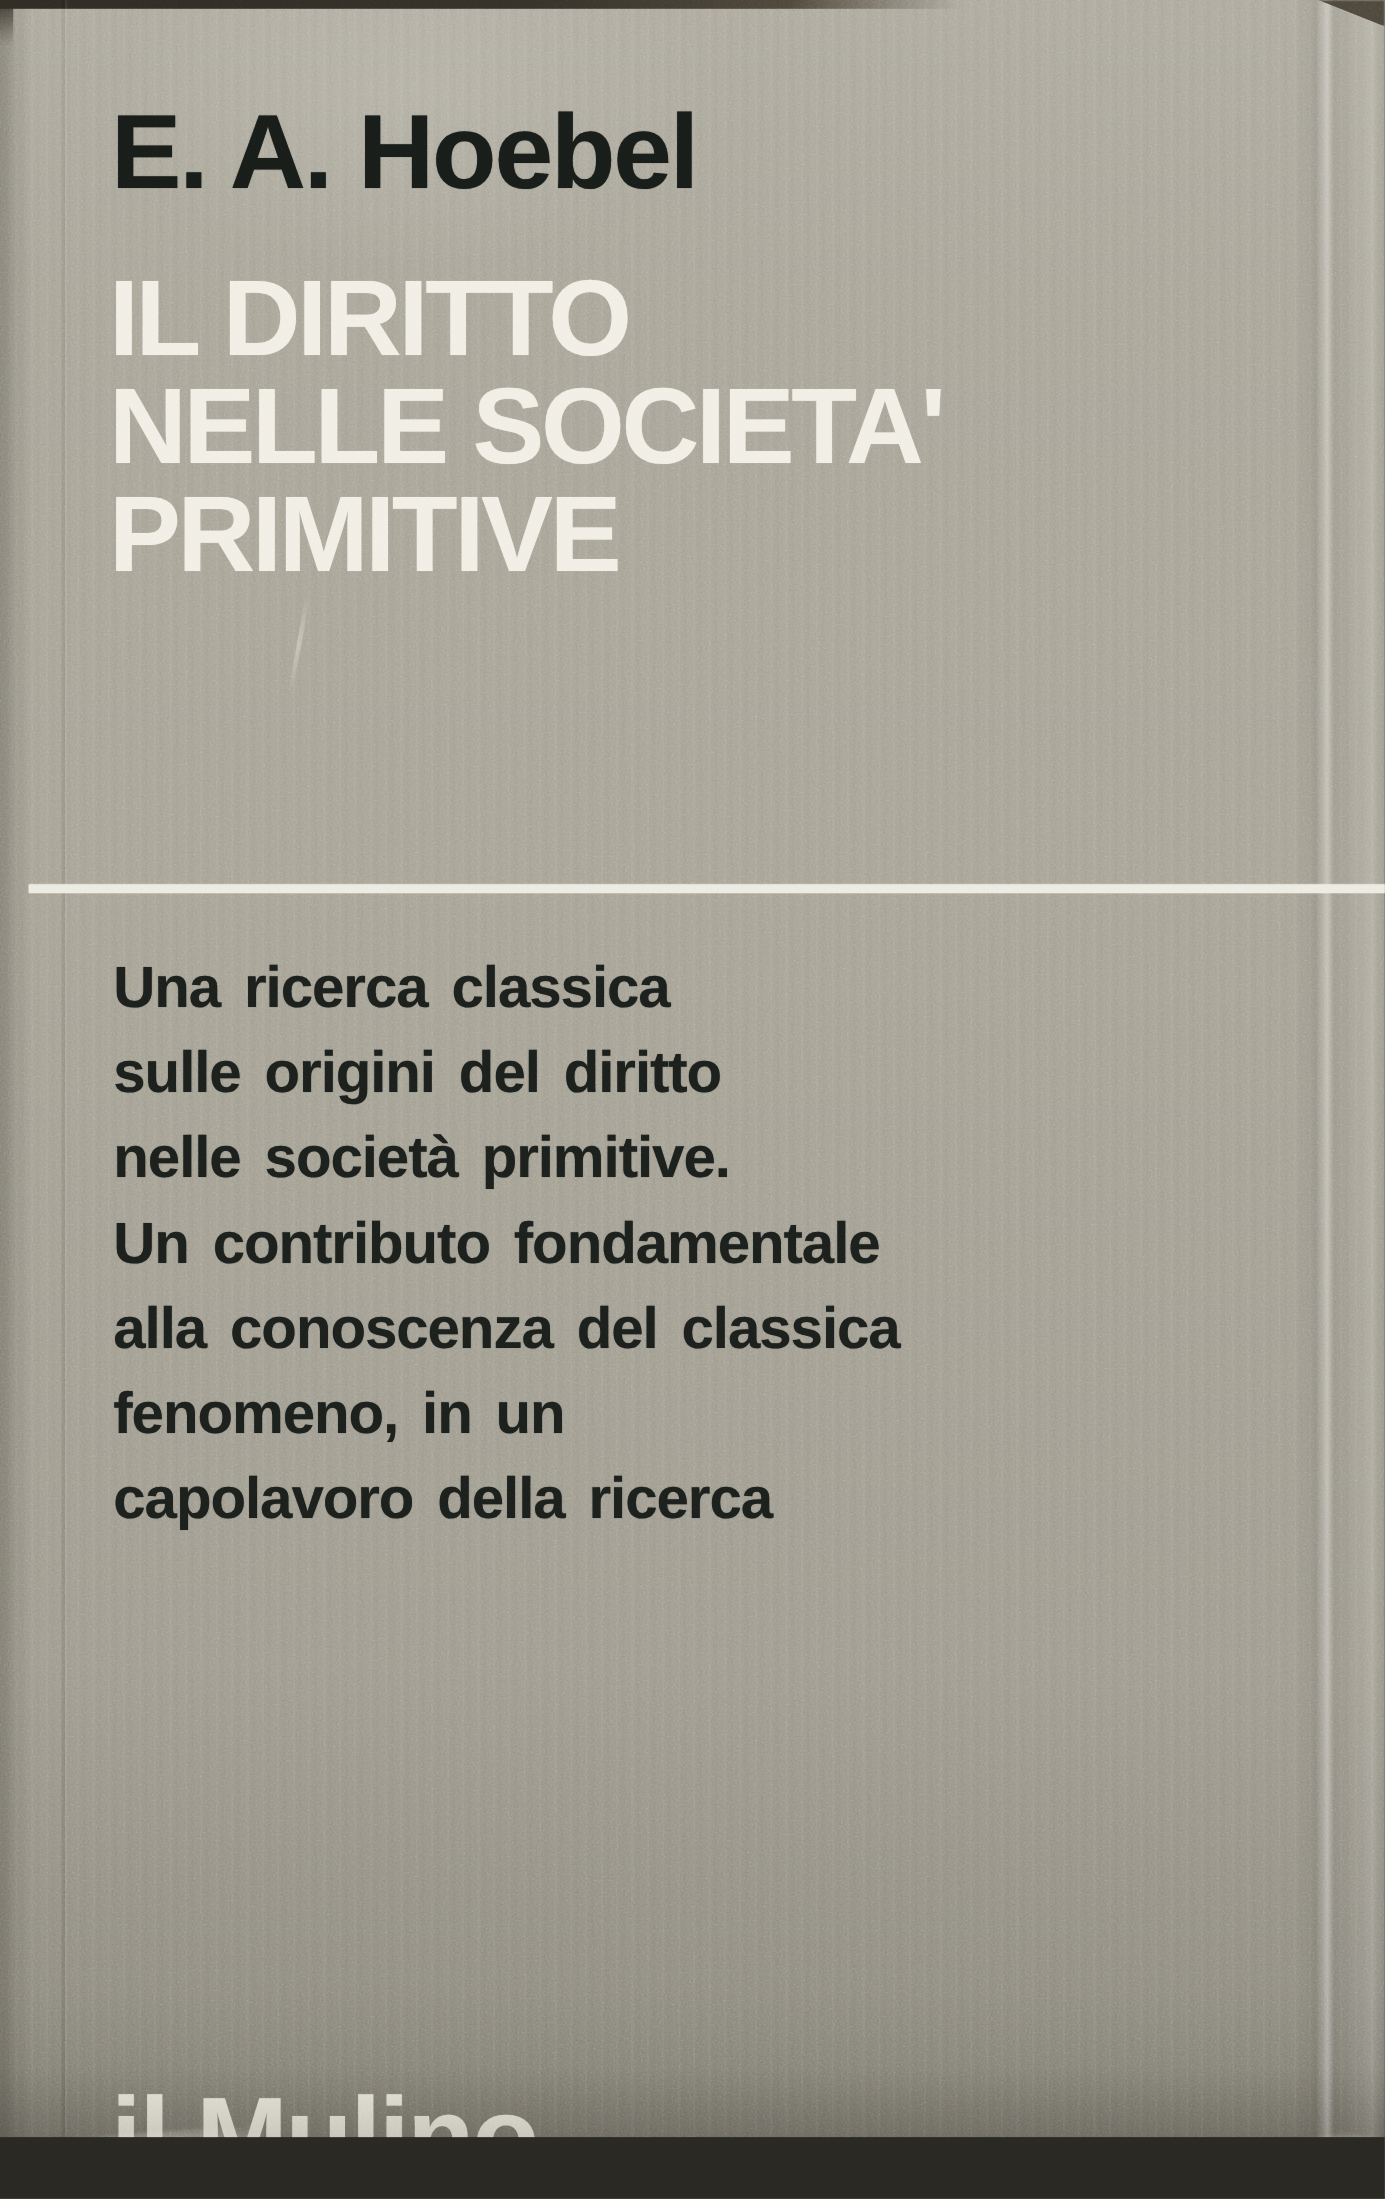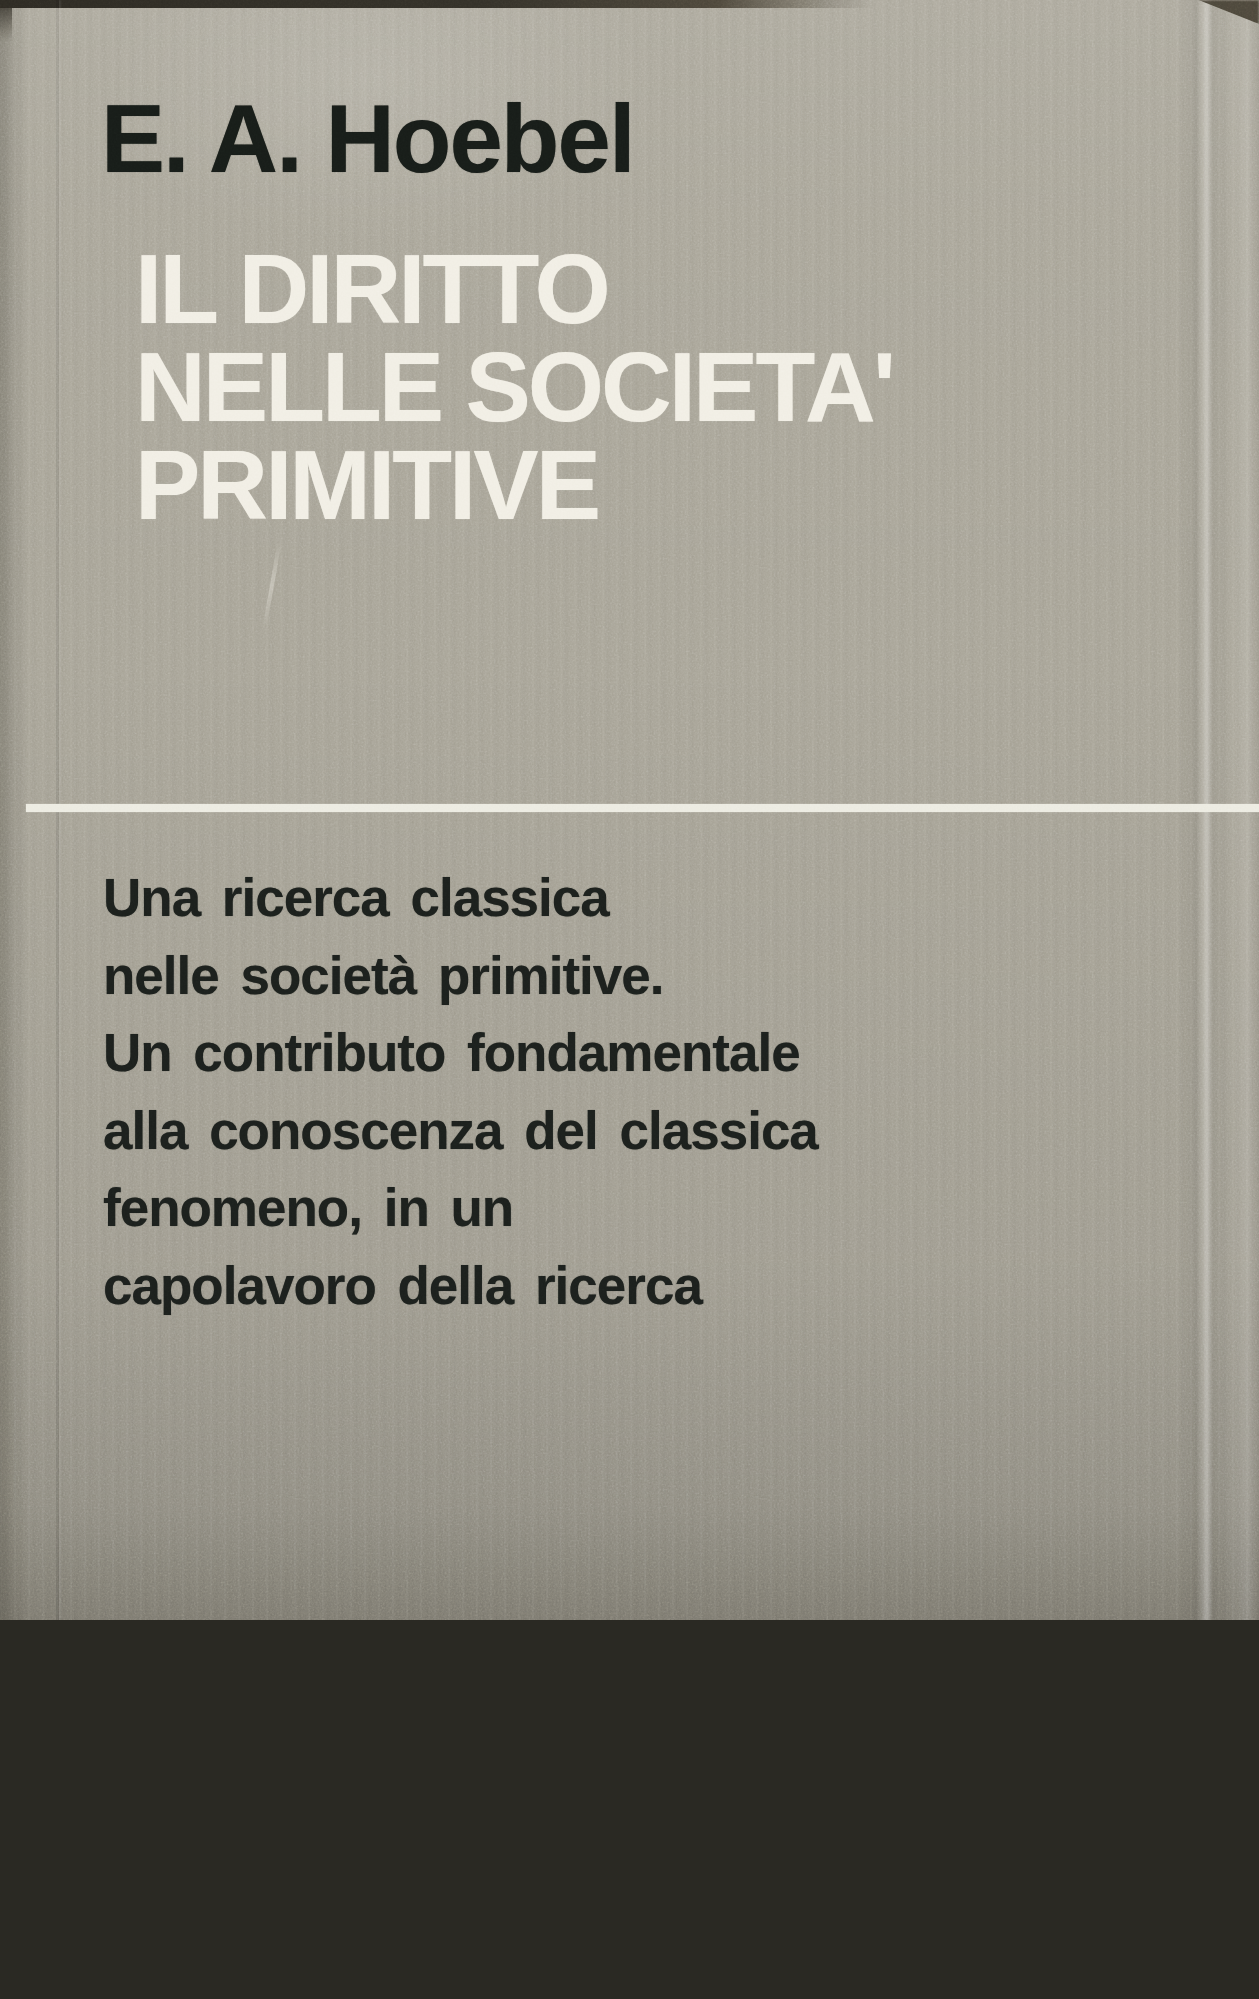--- a/index.html
+++ b/index.html
@@ -3,21 +3,21 @@
 <meta charset="utf-8">
 <style>
   html, body {
     margin: 0;
     padding: 0;
     background: #2a2923;
   }
   .cover {
     position: relative;
     width: 1259px;
-    height: 1620px;
+    height: 1943px;
     overflow: hidden;
     font-family: "Liberation Sans", "DejaVu Sans", sans-serif;
     background:
       
       linear-gradient(90deg, rgba(52,50,42,0.30) 0px, rgba(52,50,42,0.12) 14px, rgba(52,50,42,0.0) 30px),
       
       linear-gradient(90deg,
         rgba(0,0,0,0) 1178px, rgba(0,0,0,0.07) 1196px,
         rgba(255,255,255,0.10) 1202px, rgba(255,255,255,0.30) 1207px,
         rgba(0,0,0,0.05) 1213px, rgba(255,255,255,0.05) 1236px,
@@ -84,21 +84,20 @@
   .title {
     position: absolute;
     left: 99px; top: 240px;
     font-size: 98px;
     line-height: 98px;
     font-weight: bold;
     letter-spacing: -3px;
     color: var(--title-text, #f1eee4);
     text-shadow: 0 0 1px rgba(250,248,240,0.55);
     white-space: nowrap;
-    margin-left: 36px;
   }
   .rule {
     position: absolute;
     left: 26px; top: 804px;
     width: 1233px; height: 8px;
     background: var(--divider, #ecebe1);
     box-shadow: 0 0 1px rgba(250,249,242,0.6);
   }
   .blurb {
     position: absolute;
@@ -210,20 +209,21 @@
   <div class="title">
     <div class="title-line">IL DIRITTO</div>
     <div class="title-line">NELLE SOCIETA'</div>
     <div class="title-line">PRIMITIVE</div>
   </div>
 
   <div class="rule"></div>
 
   <div class="blurb">
     <div class="blurb-line">Una ricerca classica</div>
+    <div class="blurb-line">sulle origini del diritto</div>
     <div class="blurb-line">nelle società primitive.</div>
     <div class="blurb-line">Un contributo fondamentale</div>
     <div class="blurb-line">alla conoscenza del classica</div>
     <div class="blurb-line">fenomeno, in un</div>
     <div class="blurb-line">capolavoro della ricerca</div>
   </div>
 
   <div class="publisher">il Mulino</div>
 
   <div class="bottom-shadow"></div>

